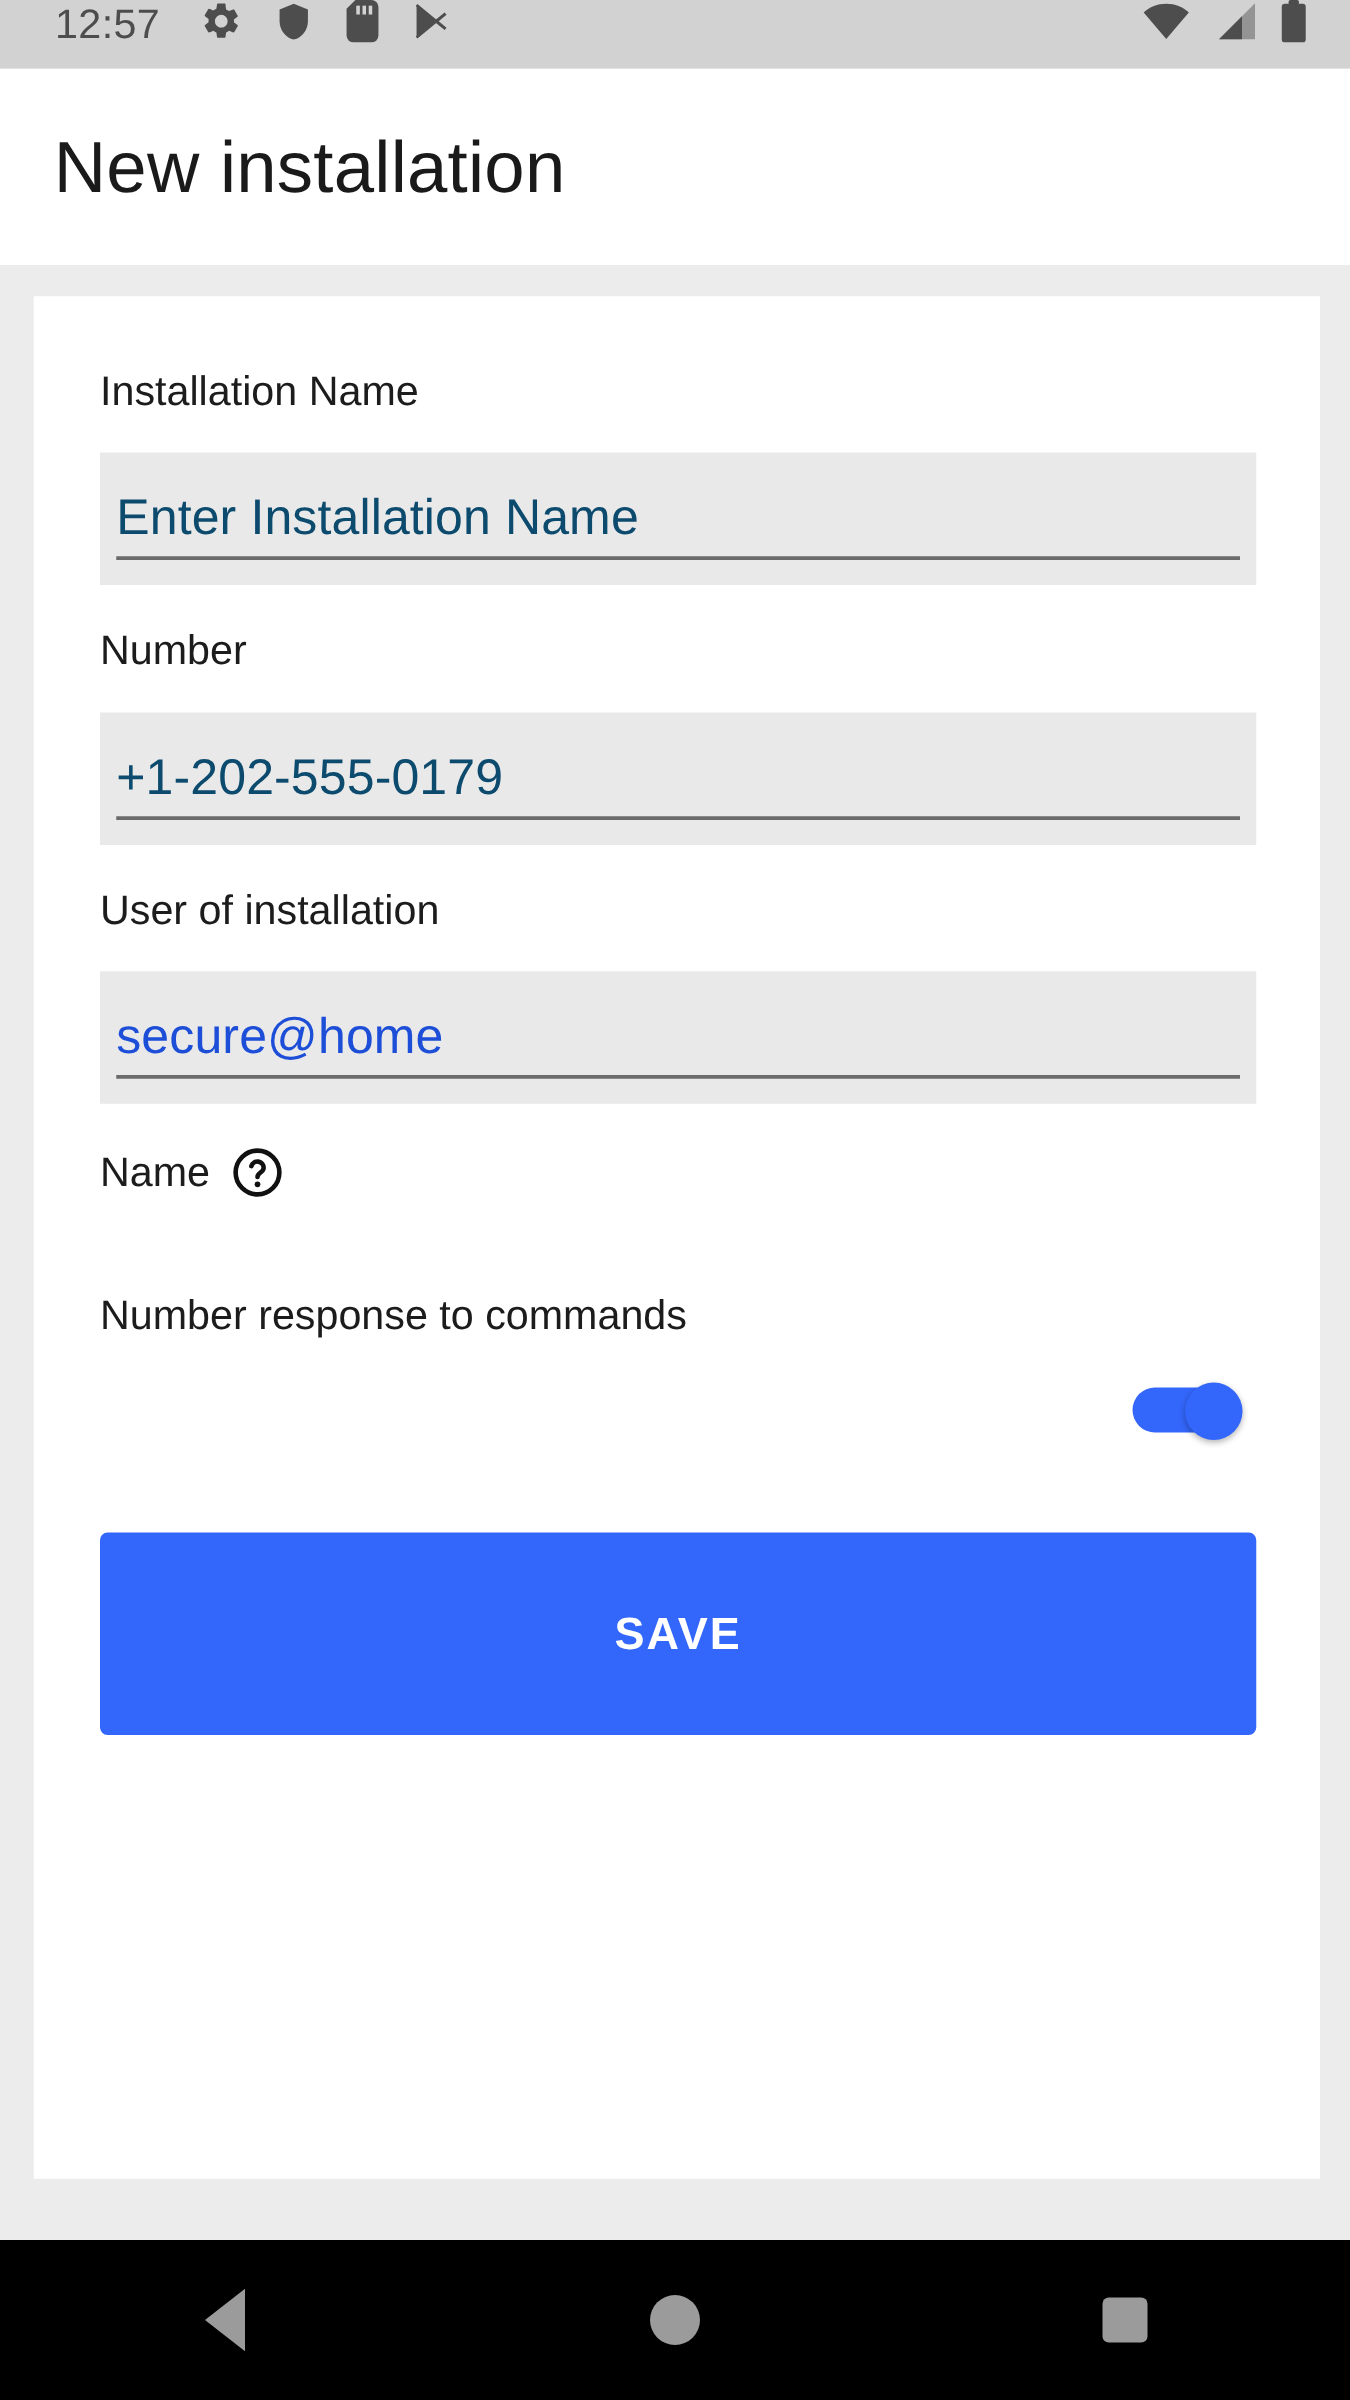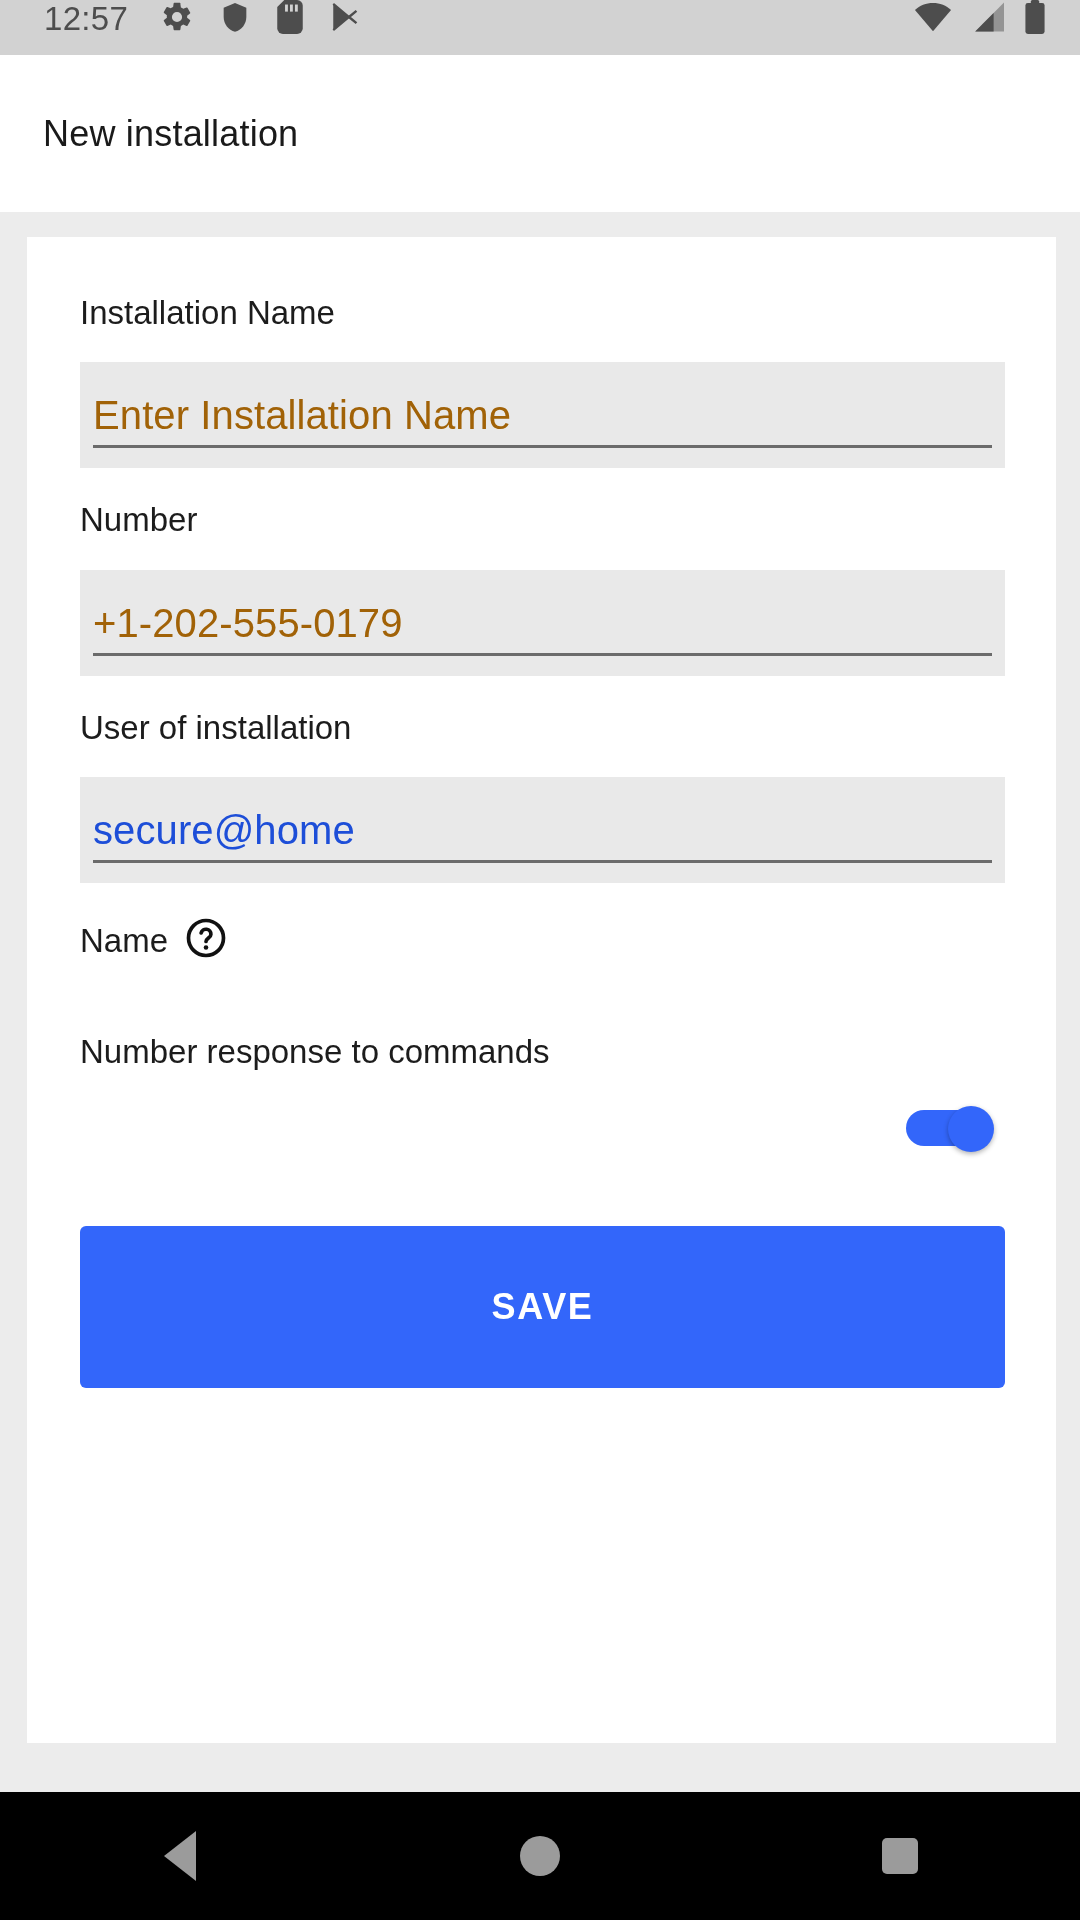--- a/index.html
+++ b/index.html
@@ -24,49 +24,49 @@
   .status-right-icons { margin-left:auto; display:flex; align-items:center; gap:18px; margin-right:12px; }
   .sb-ico { display:block; }
 
   
   .appbar {
     position:absolute; top:55px; left:0; width:1080px; height:157px;
     background:#ffffff;
   }
   .appbar-title {
     position:absolute; left:43px; top:50%; transform:translateY(-50%);
-    font-size:36px; color:#1a1a1a; font-weight:400; letter-spacing:.2px;
+    font-size:58px; color:#1a1a1a; font-weight:400; letter-spacing:.2px;
   }
 
   
   .card {
     position:absolute; left:27px; top:237px;
     width:1029px; height:1506px;
     background:#ffffff;
   }
   .card-inner { padding:58px 0 0 0; }
 
   .field-block { margin-bottom:0; }
   .field-label {
     font-size:33px; color:#1c1c1c; font-weight:400;
     padding-left:53px; line-height:1.1;
-    display:flex; align-items:flex-end; gap:17px;
+    display:flex; align-items:center; gap:17px;
   }
   .help-icon {
     width:42px; height:42px; display:inline-flex;
     align-items:center; justify-content:center; flex:none;
   }
 
   .field-box {
     margin:31px 0 0 53px; width:925px; height:106px;
     background:#e9e9e9; position:relative;
   }
   .field-text {
     position:absolute; left:13px; top:50%; transform:translateY(-50%);
-    font-size:40px; color:#a16207; white-space:nowrap; letter-spacing:.1px;
+    font-size:40px; color:#0c4a6e; white-space:nowrap; letter-spacing:.1px;
   }
   .field-text.filled { color:#1d4ed8; }
   .field-underline {
     position:absolute; left:13px; right:13px; bottom:20px;
     height:3px; background:#6b6b6b;
   }
 
   .gap-after-field { height:34px; }
 
   

